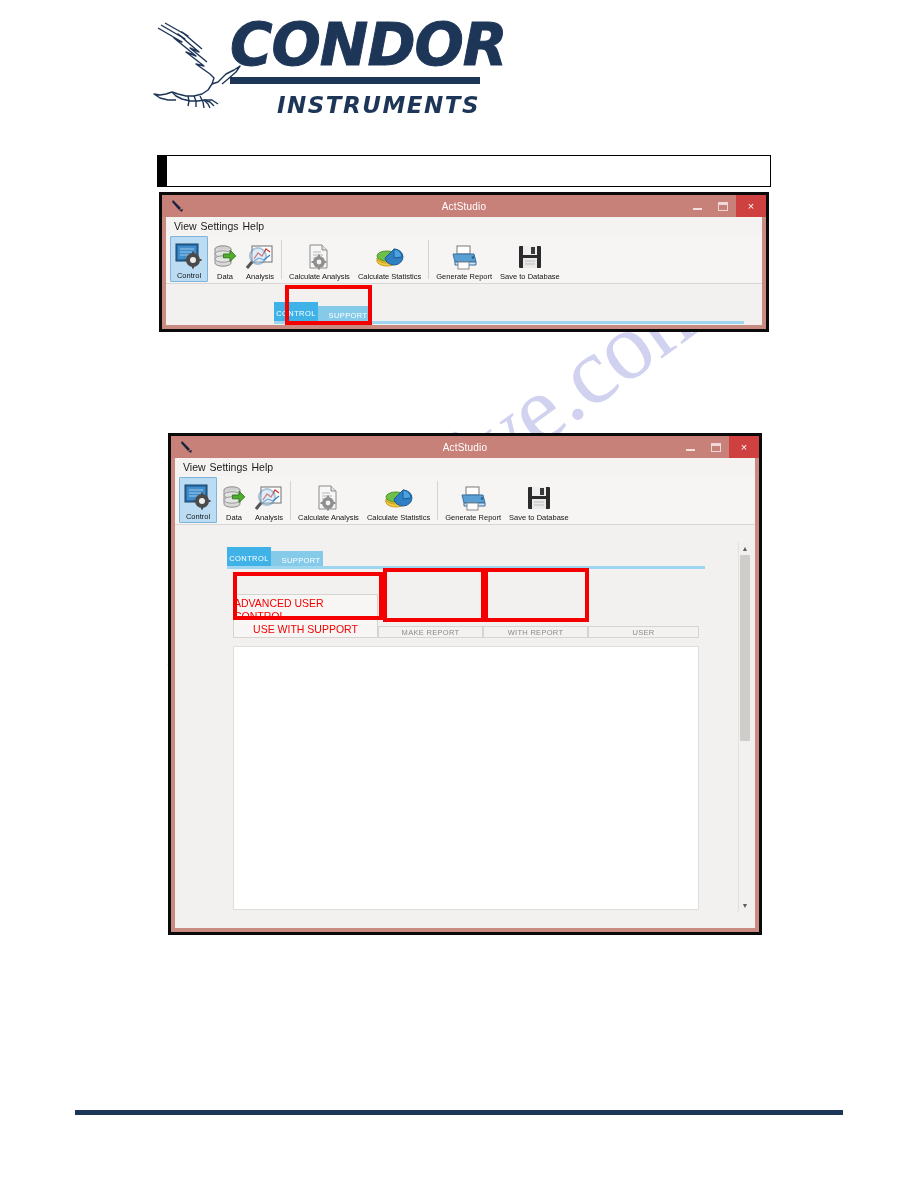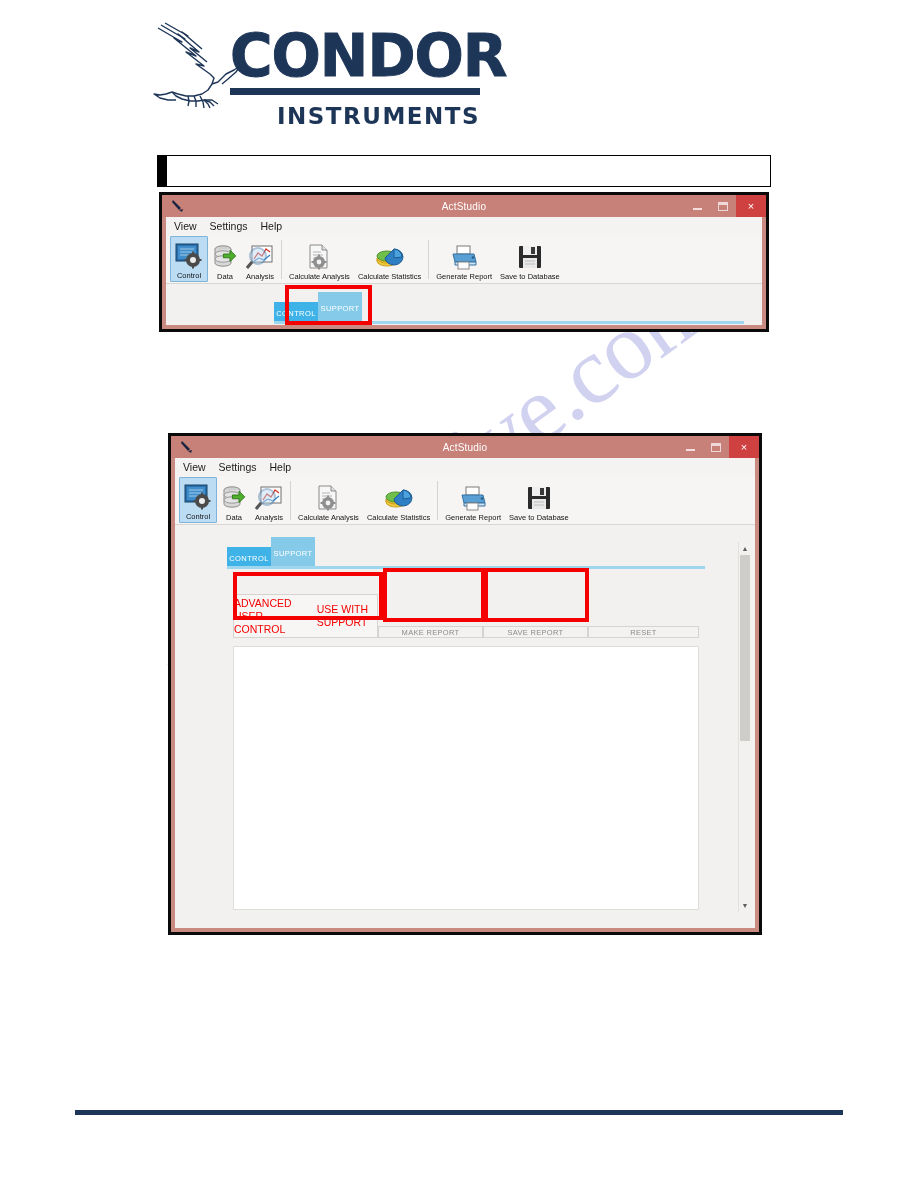--- a/index.html
+++ b/index.html
@@ -37,22 +37,23 @@
 
   
   .logo-block {
     position: absolute;
     left: 152px; top: 14px;
     width: 340px; height: 96px;
   }
   .logo-bird { position: absolute; left: 0; top: 8px; }
   .logo-text {
     position: absolute;
-    left: 78px; top: 12px;
+    left: 78px; top: 1px;
     width: 260px;
+    font-style: italic;
   }
   .logo-word {
     font-family: "DejaVu Sans", sans-serif;
     font-weight: bold;
     font-size: 58px;
     line-height: 60px;
     letter-spacing: -1px;
     color: #1d3557;
     text-align: left;
     -webkit-text-stroke: 1px #1d3557;
@@ -145,21 +146,21 @@
     height: calc(100% - 26px);
     box-sizing: border-box;
     overflow: hidden;
   }
 
   
   .menubar {
     height: 18px;
     display: flex; align-items: center;
     padding-left: 8px;
-    gap: 13px;
+    gap: 4px;
     background: #f4f3f1;
   }
   .menubar span {
     font-size: 10.5px; color: #1b1b1b;
     font-family: "Liberation Sans", sans-serif;
   }
 
   
   .toolbar {
     display: flex; align-items: flex-end;
@@ -201,21 +202,21 @@
   }
   .tab {
     font-size: 7.5px;
     color: #ffffff;
     font-family: "Liberation Sans", sans-serif;
     letter-spacing: .4px;
     display: flex; align-items: center; justify-content: center;
     height: 22px;
   }
   .tab.control { background: #3fb3e8; width: 44px; height: 22px; }
-  .tab.support { background: #85cbe9; width: 44px; height: 32px; align-items: center; }
+  .tab.support { background: #85cbe9; width: 44px; height: 18px; align-items: center; padding-left: 8px; }
   .tab-underline {
     position: absolute;
     left: 0; bottom: 0;
     height: 3px;
     background: #9ed6ef;
   }
 
   
   .redbox {
     position: absolute;
@@ -238,21 +239,21 @@
     font-size: 7.5px;
     letter-spacing: .3px;
     color: #8a8a8a;
     font-family: "Liberation Sans", sans-serif;
     margin-top: 32px;
   }
   .warnbtn {
     background: #f7f6f4;
     border: 1px solid #d6d4d0;
     box-sizing: border-box;
-    display: flex; flex-direction: row;
+    display: flex; flex-direction: column;
     align-items: center; justify-content: center;
     color: #f40000;
     font-size: 10.5px;
     line-height: 13px;
     font-family: "Liberation Sans", sans-serif;
   }
 
   
   .whitepanel {
     position: absolute;
@@ -626,22 +627,22 @@
       <div class="tab control">CONTROL</div>
       <div class="tab support">SUPPORT</div>
     </div>
 
     <div class="btnrow" style="left:58px; top:136px; width:466px; height:44px;">
       <div class="warnbtn" style="width:145px;">
         <span>ADVANCED USER CONTROL</span>
         <span>USE WITH SUPPORT</span>
       </div>
       <div class="bigbtn" style="width:105px;">MAKE REPORT</div>
-      <div class="bigbtn" style="width:105px;">SAVE REPORT</div>
-      <div class="bigbtn" style="width:111px;">RESET</div>
+      <div class="bigbtn" style="width:105px;">WITH REPORT</div>
+      <div class="bigbtn" style="width:111px;">USER</div>
     </div>
 
     <div class="whitepanel" style="left:58px; top:188px; width:466px; height:264px;"></div>
 
     <div class="scrollbar" style="left:563px; top:84px; width:13px; height:370px;">
       <div class="sb-arrow">▲</div>
       <div class="sb-track">
         <div class="sb-thumb"></div>
       </div>
       <div class="sb-arrow">▼</div>

